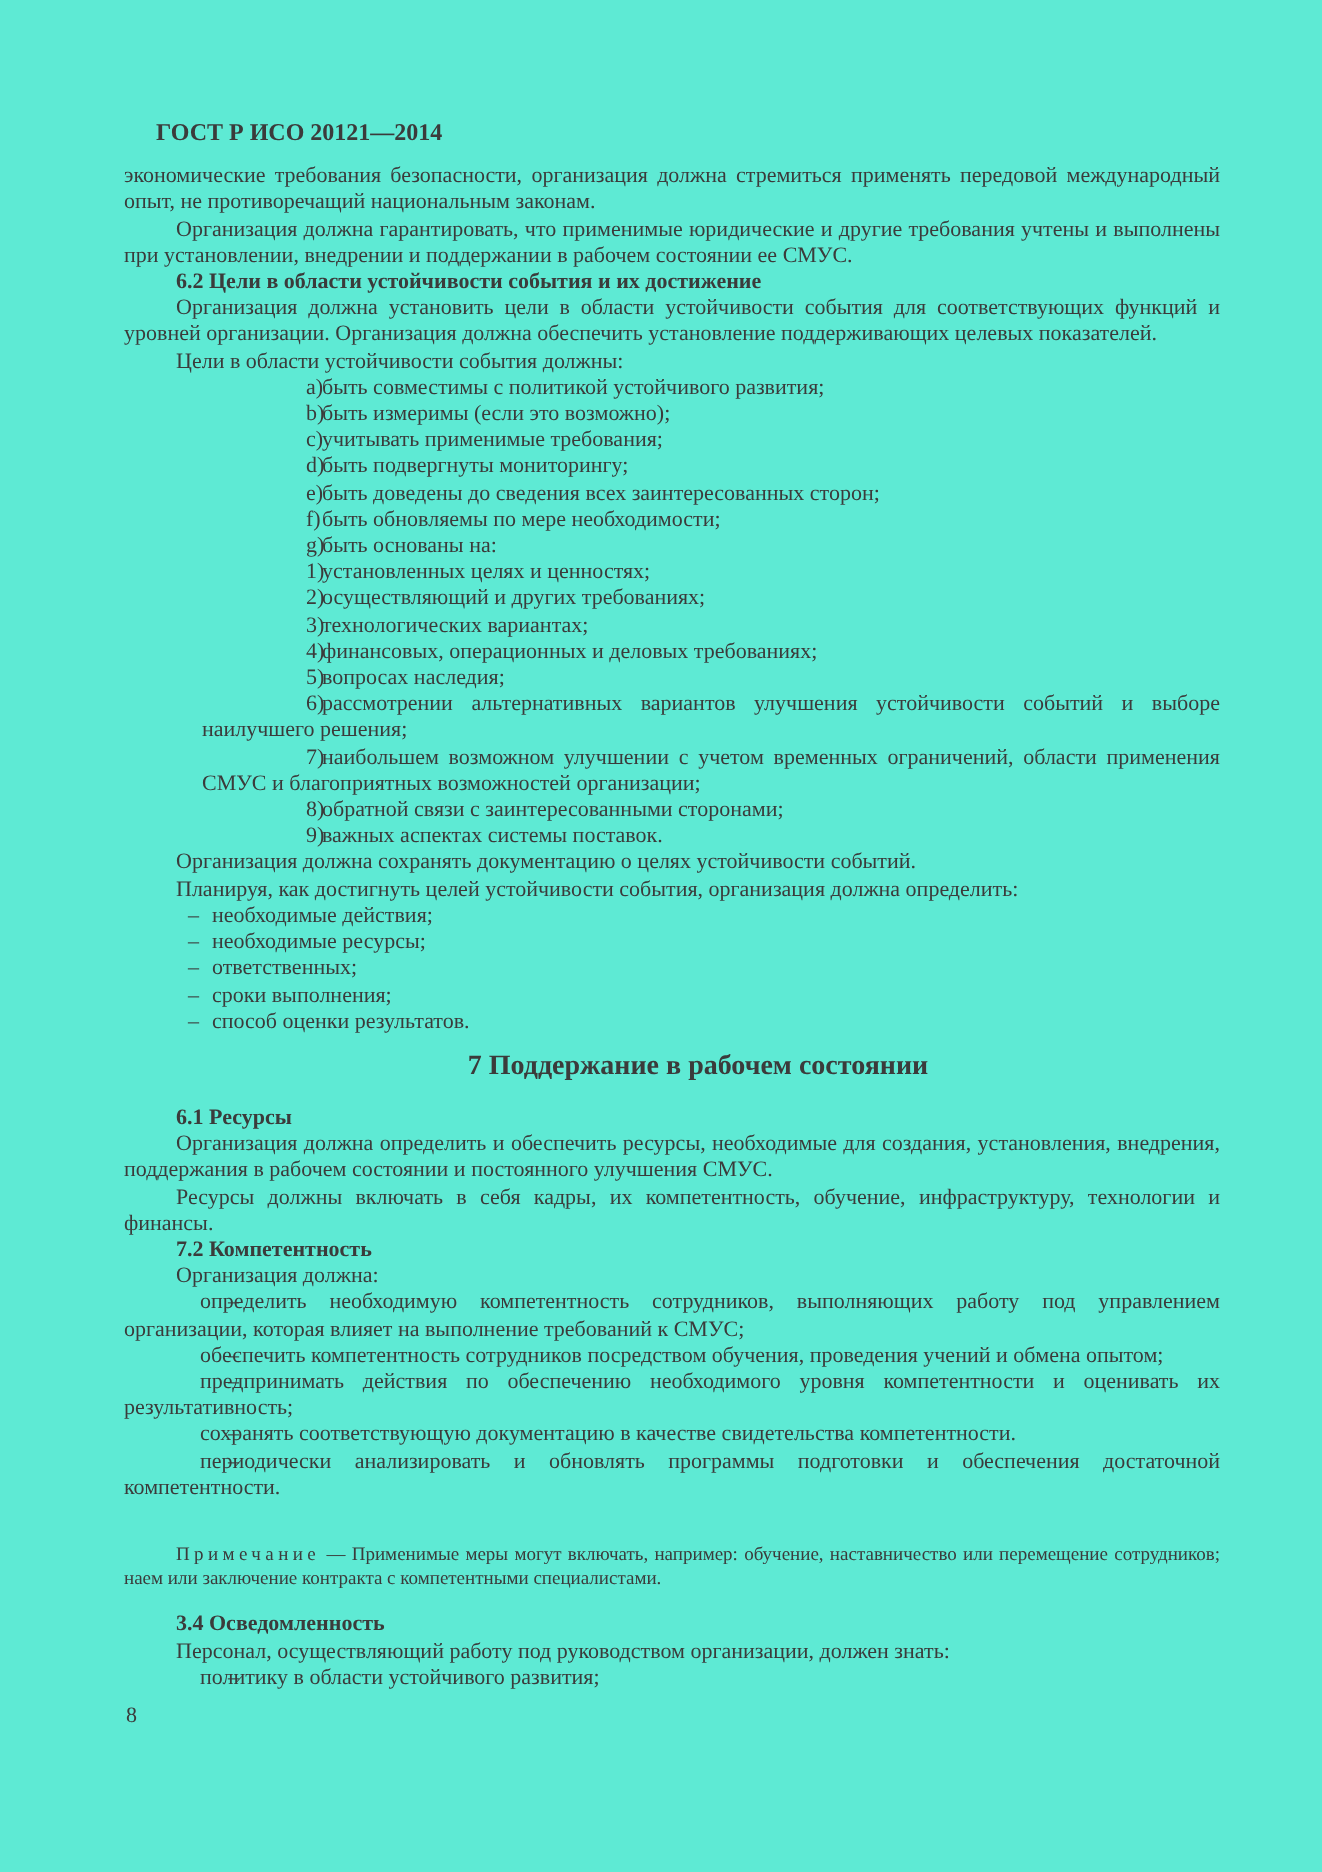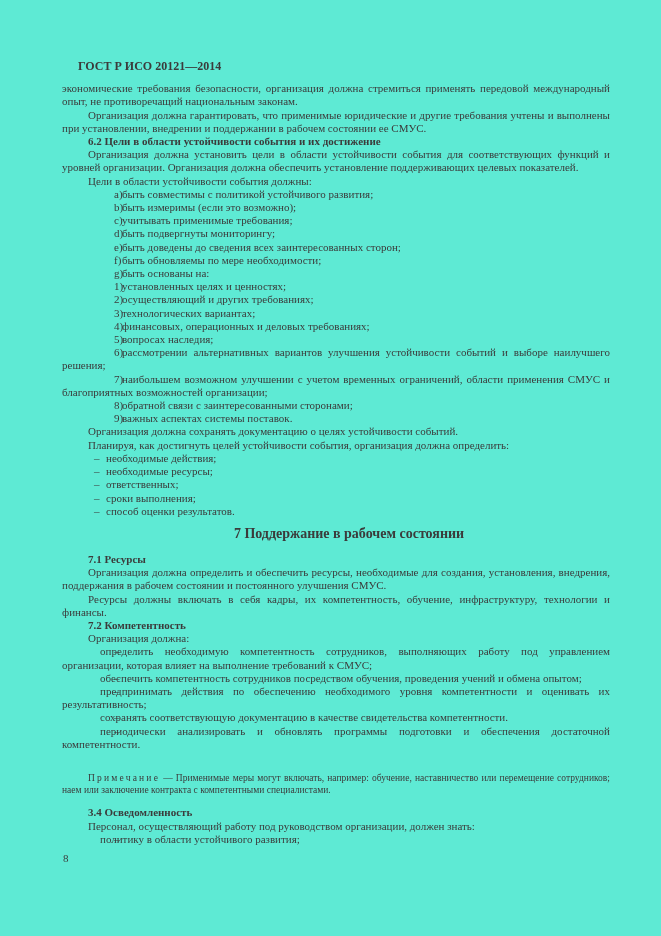--- a/index.html
+++ b/index.html
@@ -16,21 +16,21 @@
     font-size:11px; line-height:13.2px;
   }
   p { margin:0; text-align:justify; }
   .runhead { font-weight:bold; font-size:12px; margin:0 0 9px 16px; text-align:left; }
   .ind { text-indent:26px; }
   .h-sub { font-weight:bold; text-indent:26px; text-align:left; }
   .h-big {
     font-weight:bold; font-size:14px; line-height:17px;
     margin:7px 0 11px 26px; text-align:center;
   }
-  .li { text-indent:26px; }
+  .li { text-indent:26px;margin-left:39px; }
   .mk { display:inline-block; width:34px; }
   .dash-item { margin-left:32px; text-align:left; }
   .mkd { display:inline-block; width:12px; }
   .li-dash { text-indent:26px; }
   .note {
     font-size:9.5px; line-height:12.2px;
     text-indent:26px; margin-top:21px; margin-bottom:10px;
   }
   .note .nlabel { letter-spacing:2.2px; }
   .pagenum { position:absolute; left:63px; top:852px; font-size:11px; }
@@ -72,21 +72,21 @@
     <p class="ind">Планируя, как достигнуть целей устойчивости события, организация должна определить:</p>
 
     <p class="dash-item"><span class="mkd">–</span><span>необходимые действия;</span></p>
     <p class="dash-item"><span class="mkd">–</span><span>необходимые ресурсы;</span></p>
     <p class="dash-item"><span class="mkd">–</span><span>ответственных;</span></p>
     <p class="dash-item"><span class="mkd">–</span><span>сроки выполнения;</span></p>
     <p class="dash-item"><span class="mkd">–</span><span>способ оценки результатов.</span></p>
 
     <p class="h-big">7 Поддержание в рабочем состоянии</p>
 
-    <p class="h-sub">7.1 Ресурсы</p>
+    <p class="h-sub">6.1 Ресурсы</p>
     <p class="ind">Организация должна определить и обеспечить ресурсы, необходимые для создания, установления, внедрения, поддержания в рабочем состоянии и постоянного улучшения СМУС.</p>
     <p class="ind">Ресурсы должны включать в себя кадры, их компетентность, обучение, инфраструктуру, технологии и финансы.</p>
 
     <p class="h-sub">7.2 Компетентность</p>
     <p class="ind">Организация должна:</p>
 
     <p class="li-dash"><span class="mkd">–</span><span>определить необходимую компетентность сотрудников, выполняющих работу под управлением организации, которая влияет на выполнение требований к СМУС;</span></p>
     <p class="li-dash"><span class="mkd">–</span><span>обеспечить компетентность сотрудников посредством обучения, проведения учений и обмена опытом;</span></p>
     <p class="li-dash"><span class="mkd">–</span><span>предпринимать действия по обеспечению необходимого уровня компетентности и оценивать их результативность;</span></p>
     <p class="li-dash"><span class="mkd">–</span><span>сохранять соответствующую документацию в качестве свидетельства компетентности.</span></p>

